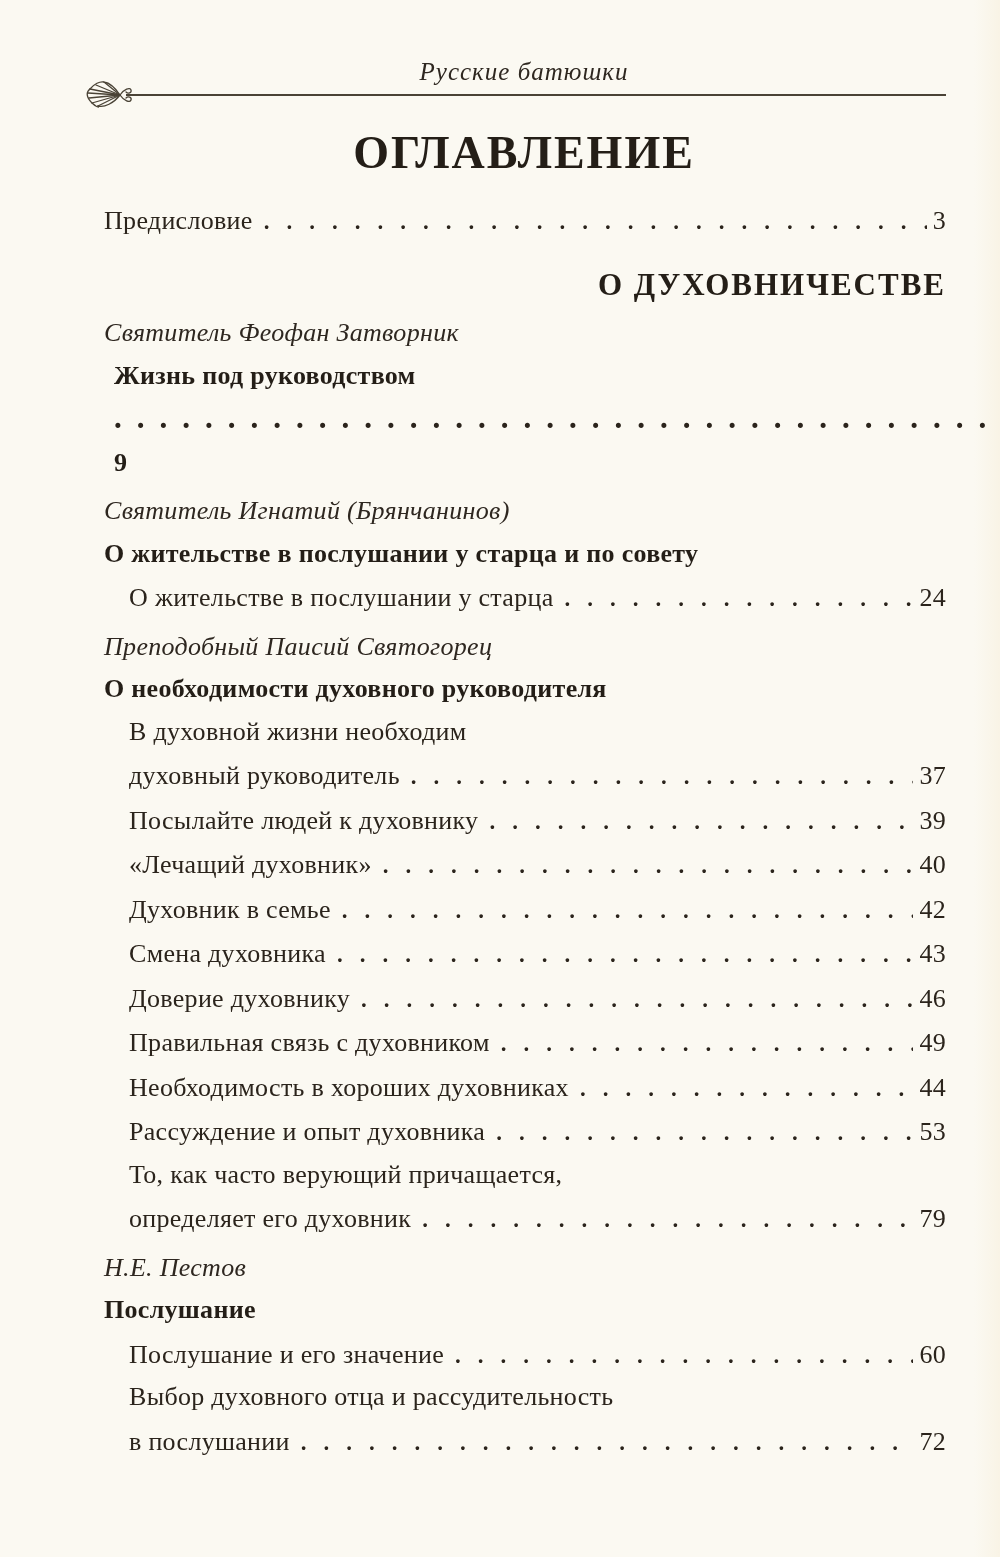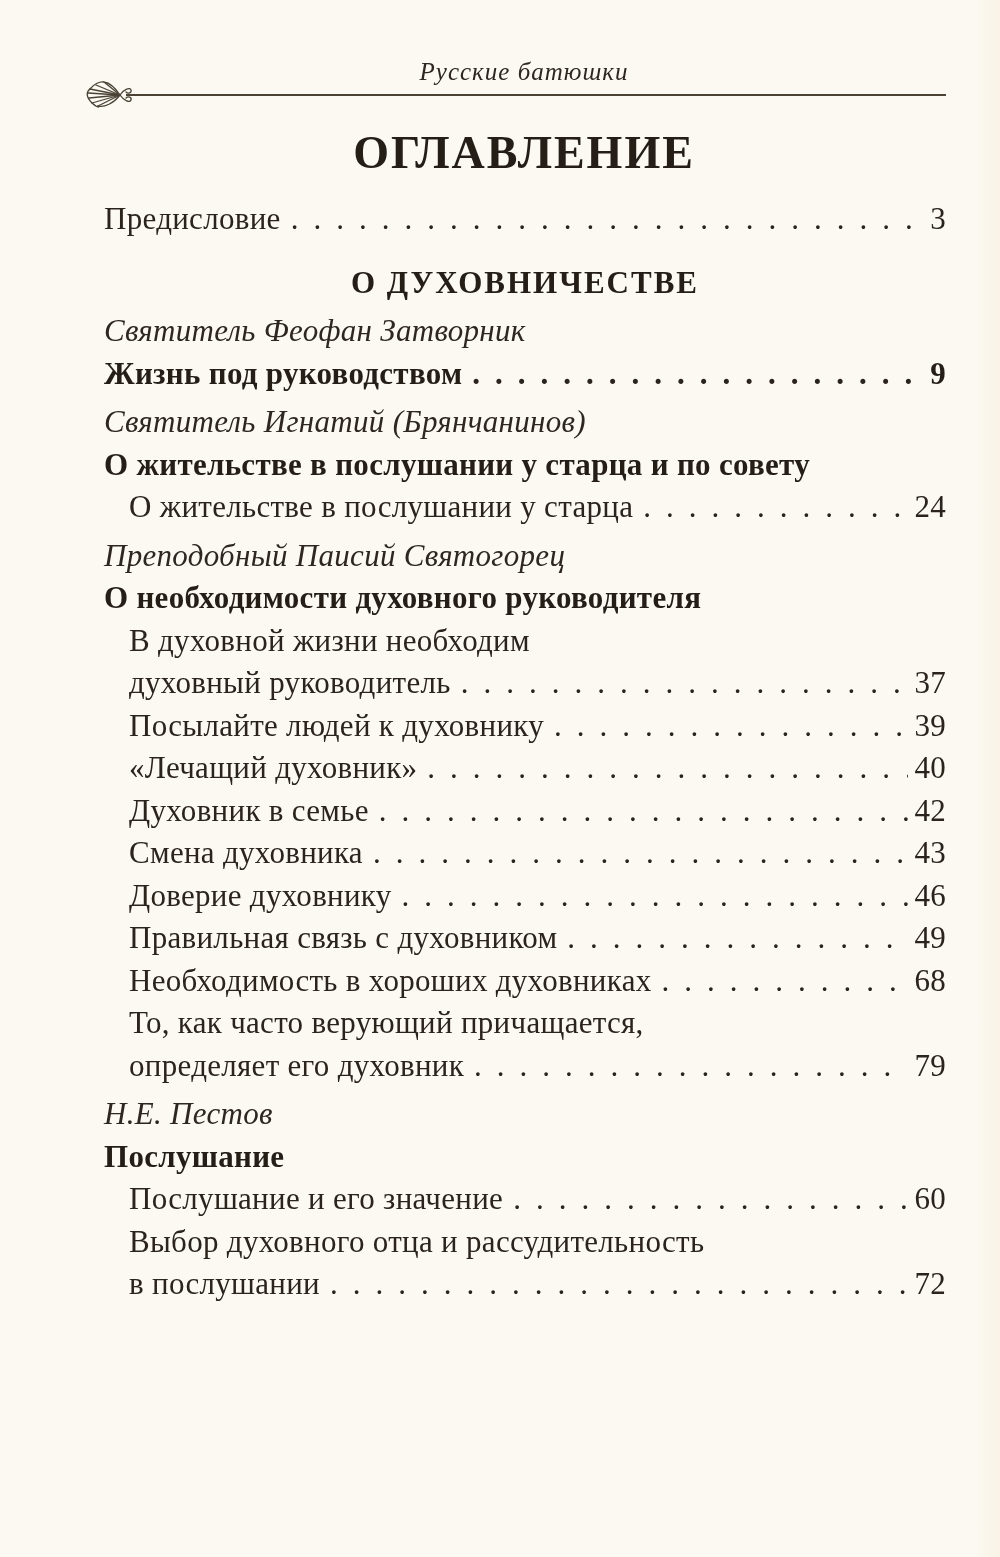--- a/index.html
+++ b/index.html
@@ -65,21 +65,21 @@
   }
   
   .entries {
     margin-top: 24px;
     padding: 0 78px 0 80px;
   }
   .row {
     display: flex;
     align-items: baseline;
     line-height: 42.5px;
-    font-size: 31px;
+    font-size: 26px;
     letter-spacing: 0.3px;
     white-space: nowrap;
   }
   .row .txt {
     flex: 0 0 auto;
   }
   .row .leader {
     flex: 1 1 auto;
     overflow: hidden;
     margin: 0 6px 0 10px;
@@ -90,36 +90,37 @@
     letter-spacing: 15px;
     font-size: 31px;
     color: #2b241c;
   }
   .row .pg {
     flex: 0 0 auto;
     text-align: right;
   }
   
   .s-section {
-    justify-content: center;
+    justify-content: flex-end;
     font-weight: bold;
     font-size: 31px;
     letter-spacing: 2px;
     margin-top: 21px;
     margin-bottom: 6px;
     color: #241e17;
   }
   .s-author {
     font-style: italic;
     margin-top: 6px;
     color: #2e2720;
   }
   .s-title {
     font-weight: bold;
     color: #241e17;
+    flex-direction: column;
   }
   .s-sub .txt {
     padding-left: 25px;
   }
   .s-plain {}
 </style>
 </head>
 <body>
 
 <div class="page">
@@ -227,21 +228,26 @@
     <span class="pg">46</span>
   </div>
       <div class="row s-sub">
     <span class="txt">Правильная связь с духовником</span>
     <span class="leader"></span>
     <span class="pg">49</span>
   </div>
       <div class="row s-sub">
     <span class="txt">Необходимость в хороших духовниках</span>
     <span class="leader"></span>
-    <span class="pg">68</span>
+    <span class="pg">44</span>
+  </div>
+      <div class="row s-sub">
+    <span class="txt">Рассуждение и опыт духовника</span>
+    <span class="leader"></span>
+    <span class="pg">53</span>
   </div>
       <div class="row s-sub nopage">
     <span class="txt">То, как часто верующий причащается,</span>
 
   </div>
       <div class="row s-sub">
     <span class="txt">определяет его духовник</span>
     <span class="leader"></span>
     <span class="pg">79</span>
   </div>

